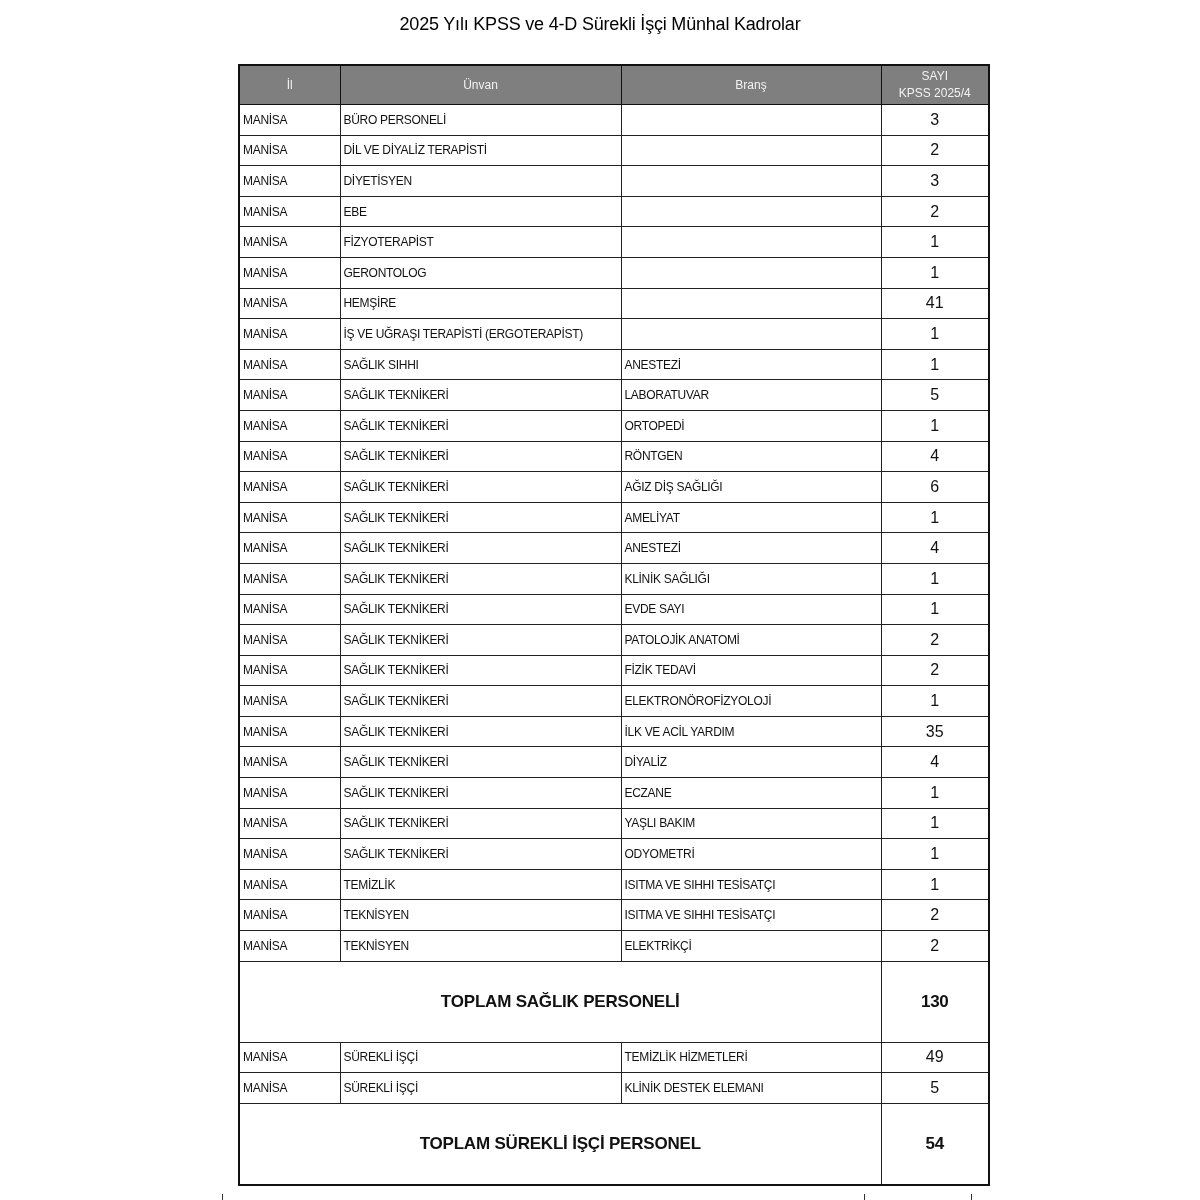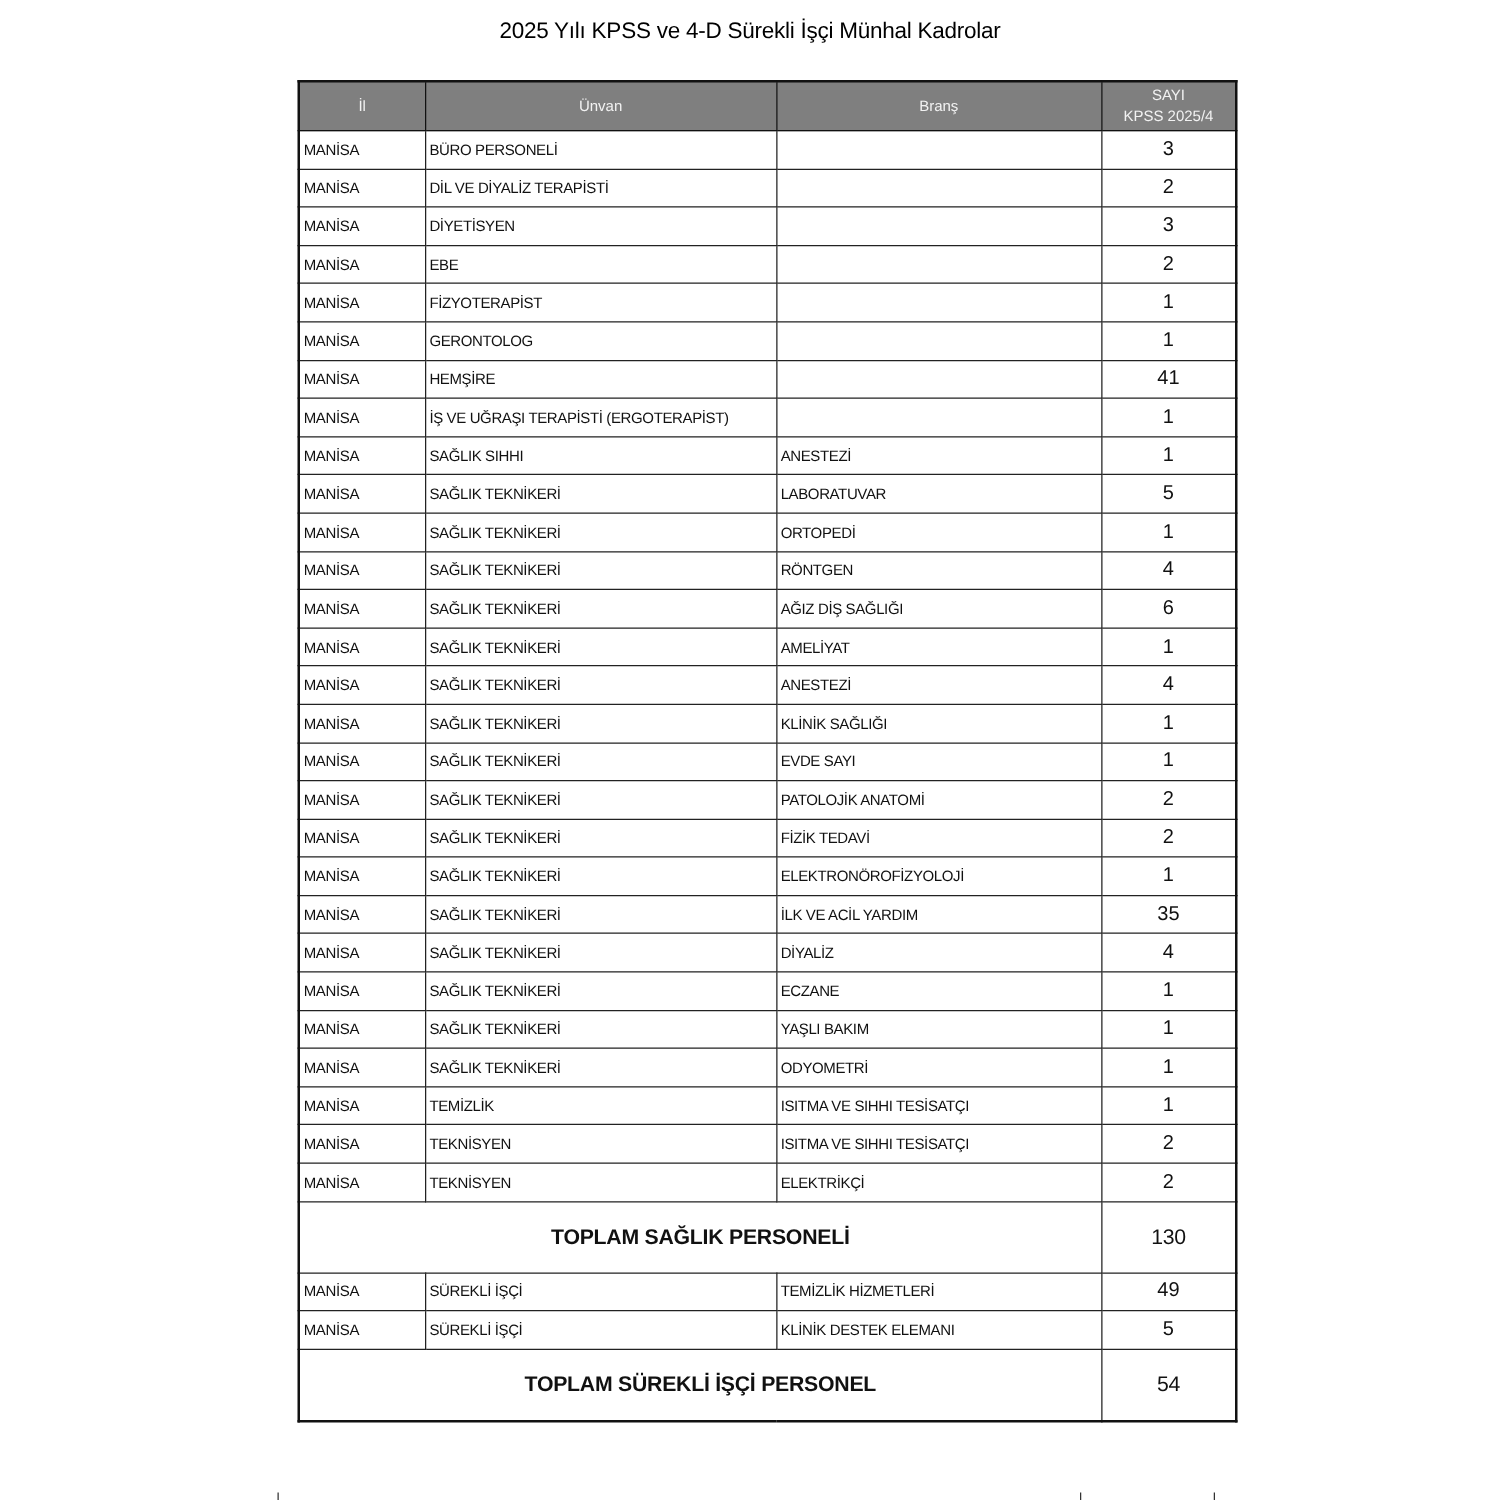--- a/index.html
+++ b/index.html
@@ -31,25 +31,25 @@
     table.staff td {
       border: 1.5px solid #222; height: 29.6px; padding: 0 0 0 3px;
       font-size: 12px; color: #111; white-space: nowrap; overflow: hidden;
       letter-spacing: -0.3px;
     }
     table.staff td.num {
       text-align: center; padding: 0; font-size: 16px; letter-spacing: 0;
     }
     table.staff tr.total td { height: 56px; }
     table.staff tr.total td.total-label {
+      text-align: center; font-weight: bold; font-size: 17px; padding: 12px;
+      letter-spacing: -0.2px;
+    }
+    table.staff tr.total td.total-value {
       text-align: center; font-weight: bold; font-size: 17px; padding: 0;
-      letter-spacing: -0.2px;
-    }
-    table.staff tr.total td.total-value {
-      text-align: center; font-weight: normal; font-size: 17px; padding: 0;
     }
     .stub { position: absolute; top: 1194px; width: 1px; height: 6px; background: #333; }
   </style>
 </head>
 <body>
 
 <div class="doc-title">2025 Yılı KPSS ve 4-D Sürekli İşçi Münhal Kadrolar</div>
 
 <table class="staff">
   <colgroup>

